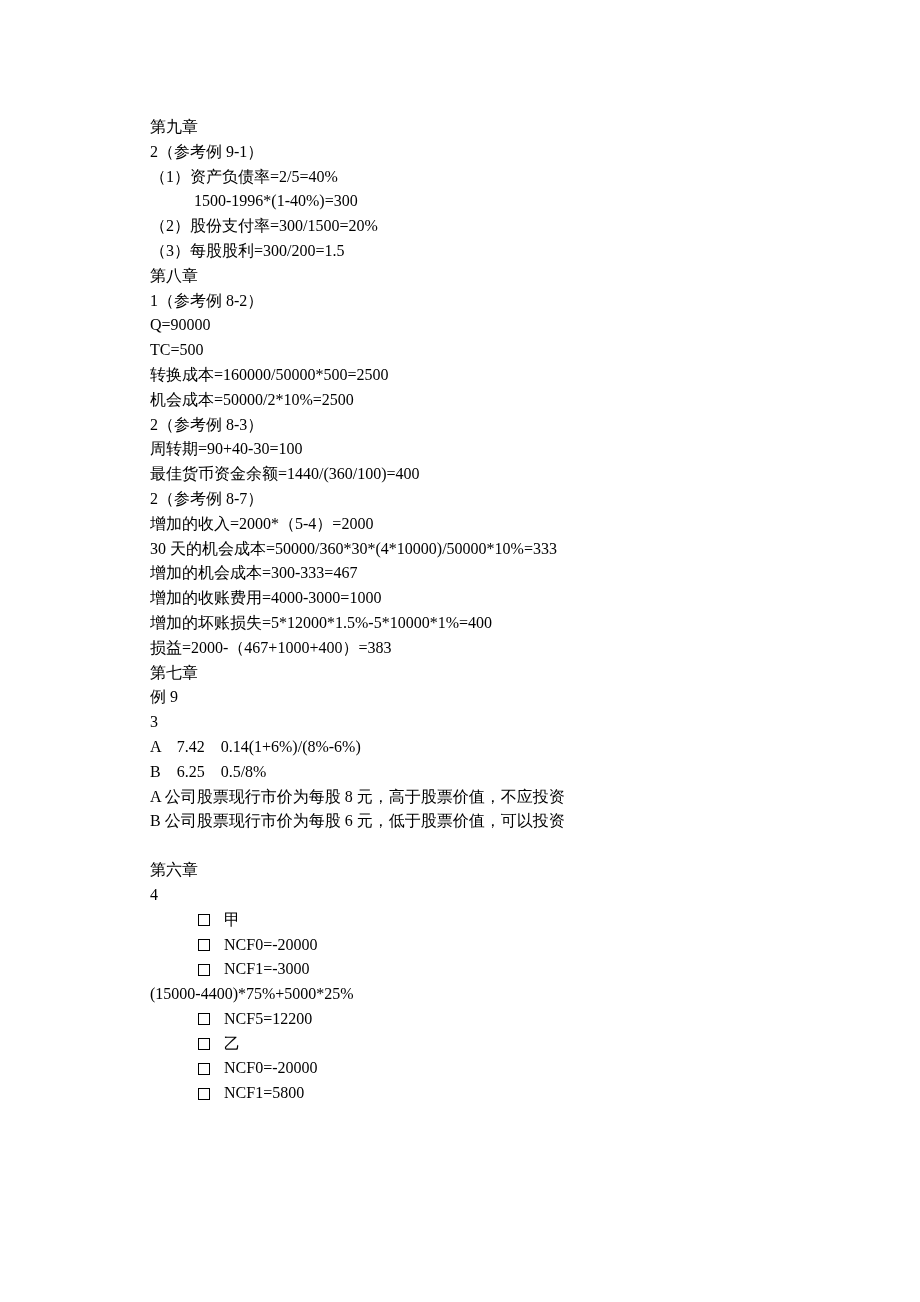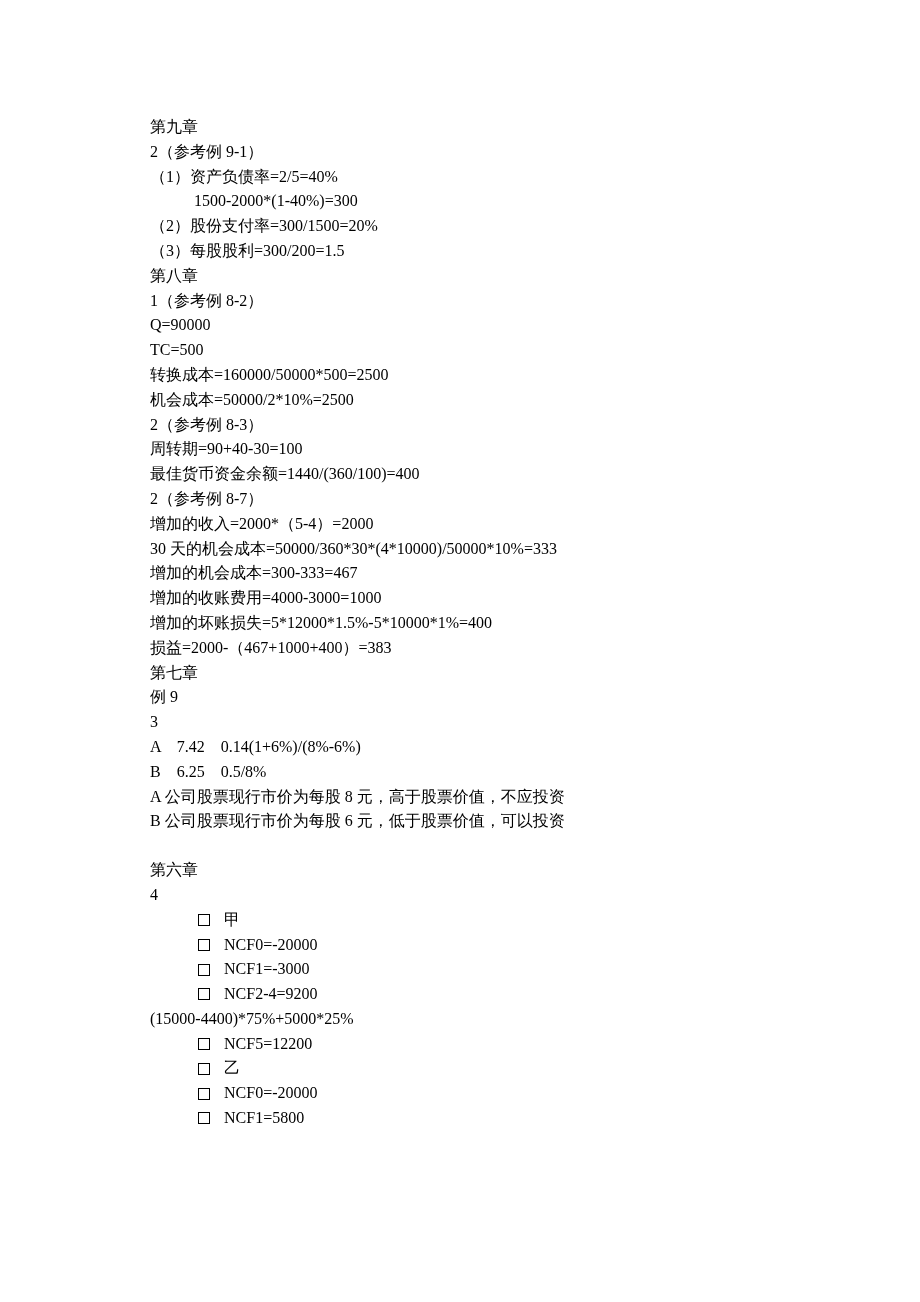--- a/index.html
+++ b/index.html
@@ -38,21 +38,21 @@
 </style>
 </head>
 <body>
 
 <div class="page">
 
   <div>
     <div class="line">第九章</div>
     <div class="line">2（参考例 9-1）</div>
     <div class="line">（1）资产负债率=2/5=40%</div>
-    <div class="line">           1500-2000*(1-40%)=300</div>
+    <div class="line">           1500-1996*(1-40%)=300</div>
     <div class="line">（2）股份支付率=300/1500=20%</div>
     <div class="line">（3）每股股利=300/200=1.5</div>
     <div class="line">第八章</div>
     <div class="line">1（参考例 8-2）</div>
     <div class="line">Q=90000</div>
     <div class="line">TC=500</div>
     <div class="line">转换成本=160000/50000*500=2500</div>
     <div class="line">机会成本=50000/2*10%=2500</div>
     <div class="line">2（参考例 8-3）</div>
     <div class="line">周转期=90+40-30=100</div>
@@ -84,24 +84,20 @@
       <span>甲</span>
     </div>
     <div class="bullet-row">
       <span class="bullet-box"></span>
       <span>NCF0=-20000</span>
     </div>
     <div class="bullet-row">
       <span class="bullet-box"></span>
       <span>NCF1=-3000</span>
     </div>
-    <div class="bullet-row">
-      <span class="bullet-box"></span>
-      <span>NCF2-4=9200</span>
-    </div>
   </div>
 
   <div class="line">(15000-4400)*75%+5000*25%</div>
 
   <div>
     <div class="bullet-row">
       <span class="bullet-box"></span>
       <span>NCF5=12200</span>
     </div>
     <div class="bullet-row">

